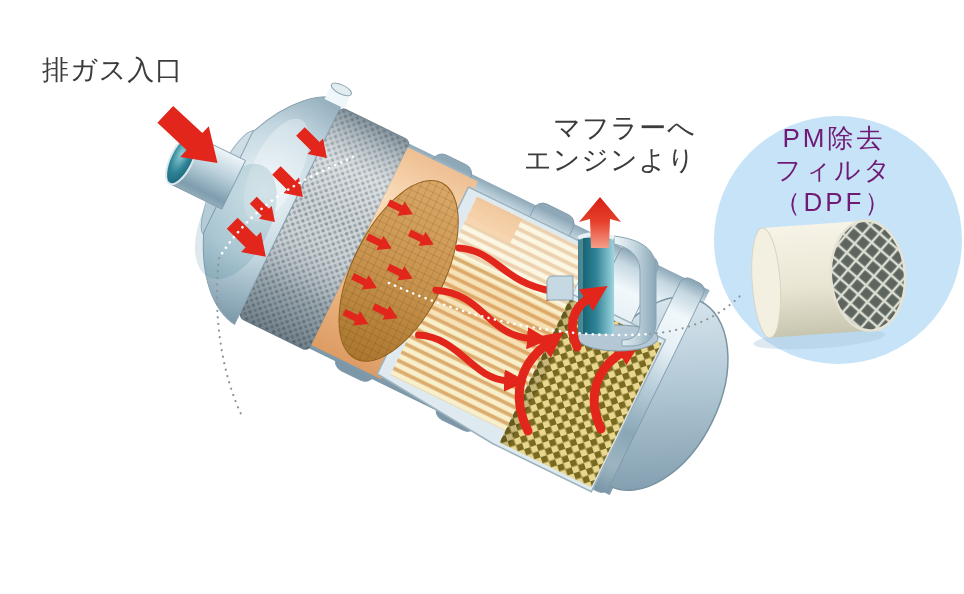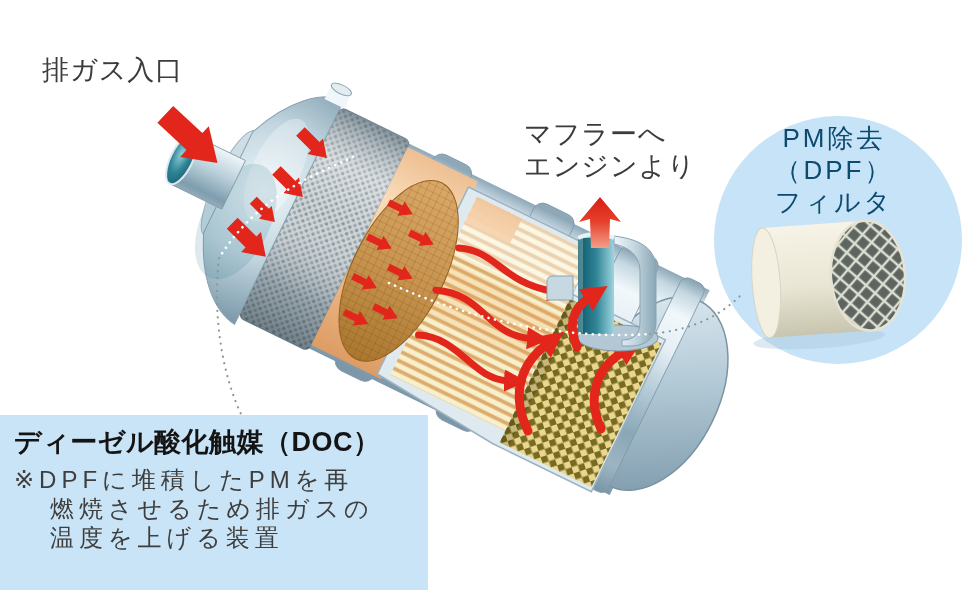--- a/index.html
+++ b/index.html
@@ -4,21 +4,21 @@
 <style>
   html,body{margin:0;padding:0;background:#ffffff;}
   .stage{
     position:relative;width:964px;height:594px;overflow:hidden;background:#ffffff;
     font-family:"Liberation Sans","DejaVu Sans",sans-serif;
   }
   .stage svg{position:absolute;left:0;top:0;}
   .label{position:absolute;color:#3b3b3b;font-size:27px;line-height:32px;letter-spacing:1px;white-space:nowrap;}
   .label .indent{padding-left:18px;}
   .bubble-label{position:absolute;left:728px;top:122px;width:212px;text-align:center;
-    color:#0c4a6e;font-size:26px;line-height:32px;letter-spacing:3px;}
+    color:#701a75;font-size:26px;line-height:32px;letter-spacing:3px;}
   .doc-box{position:absolute;left:0;top:415px;width:428px;height:175px;background:#c9e4f6;
     box-sizing:border-box;padding:9px 8px 0 14px;}
   .doc-box .title{font-size:27px;font-weight:bold;color:#141414;letter-spacing:0.5px;margin-bottom:5px;white-space:nowrap;}
   .doc-box .note-line{font-size:24px;color:#3e3e3e;letter-spacing:5px;line-height:29px;white-space:nowrap;}
   .doc-box .note-line.indent{padding-left:36px;}
 </style>
 </head>
 <body>
 
 <div class="stage">
@@ -234,31 +234,25 @@
     <path d="M 219,258 C 212,320 224,378 241,414" stroke="#8b9599" stroke-width="2.2" stroke-dasharray="0.1 6.5"></path>
     <path d="M 389,283 C 470,320 565,340 650,334" stroke="#ffffff" stroke-width="2.6" stroke-dasharray="0.1 6.5"></path>
     <path d="M 650,334 C 692,330 718,317 740,296" stroke="#8b9599" stroke-width="2.2" stroke-dasharray="0.1 6.5"></path>
   </g>
 </svg>
 
 <div class="label" style="left:24px;top:54px;">
   <div class="indent">排ガス入口</div>
 </div>
 
-<div class="label" style="left:524px;top:118px;">
+<div class="label" style="left:524px;top:112px;text-align:right;">
   <div>マフラーへ</div>
   <div>エンジンより</div>
 </div>
 
 <div class="bubble-label">
   <div>PM除去</div>
+  <div>フィルタ</div>
   <div>（DPF）</div>
-  <div>フィルタ</div>
-</div>
-
-<div class="doc-box">
-  <div class="title">ディーゼル酸化触媒（DOC）</div>
-  <div class="note-line">※DPFに堆積したPMを再</div>
-  <div class="note-line indent">燃焼させるため排ガスの</div>
-  <div class="note-line indent">温度を上げる装置</div>
-</div>
+</div>
+
 
 </div>
 
 </body></html>

